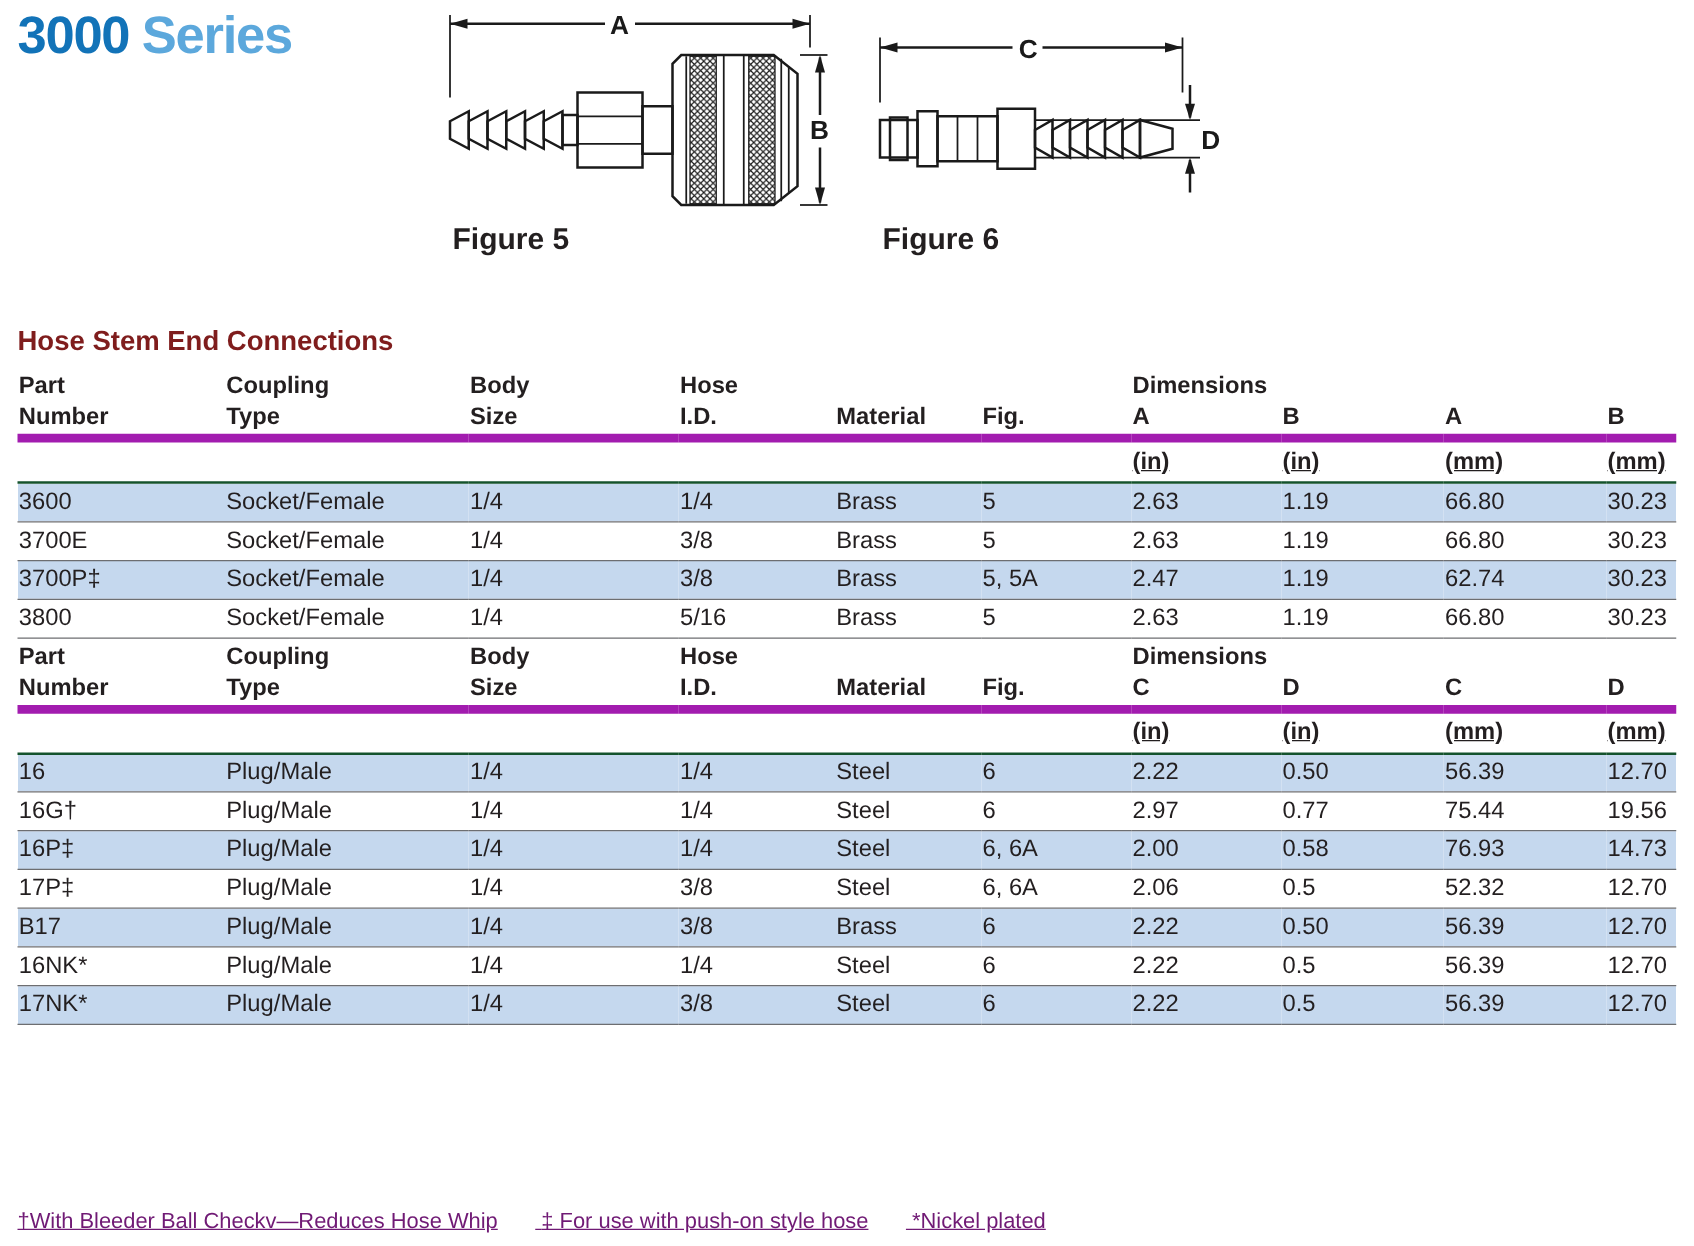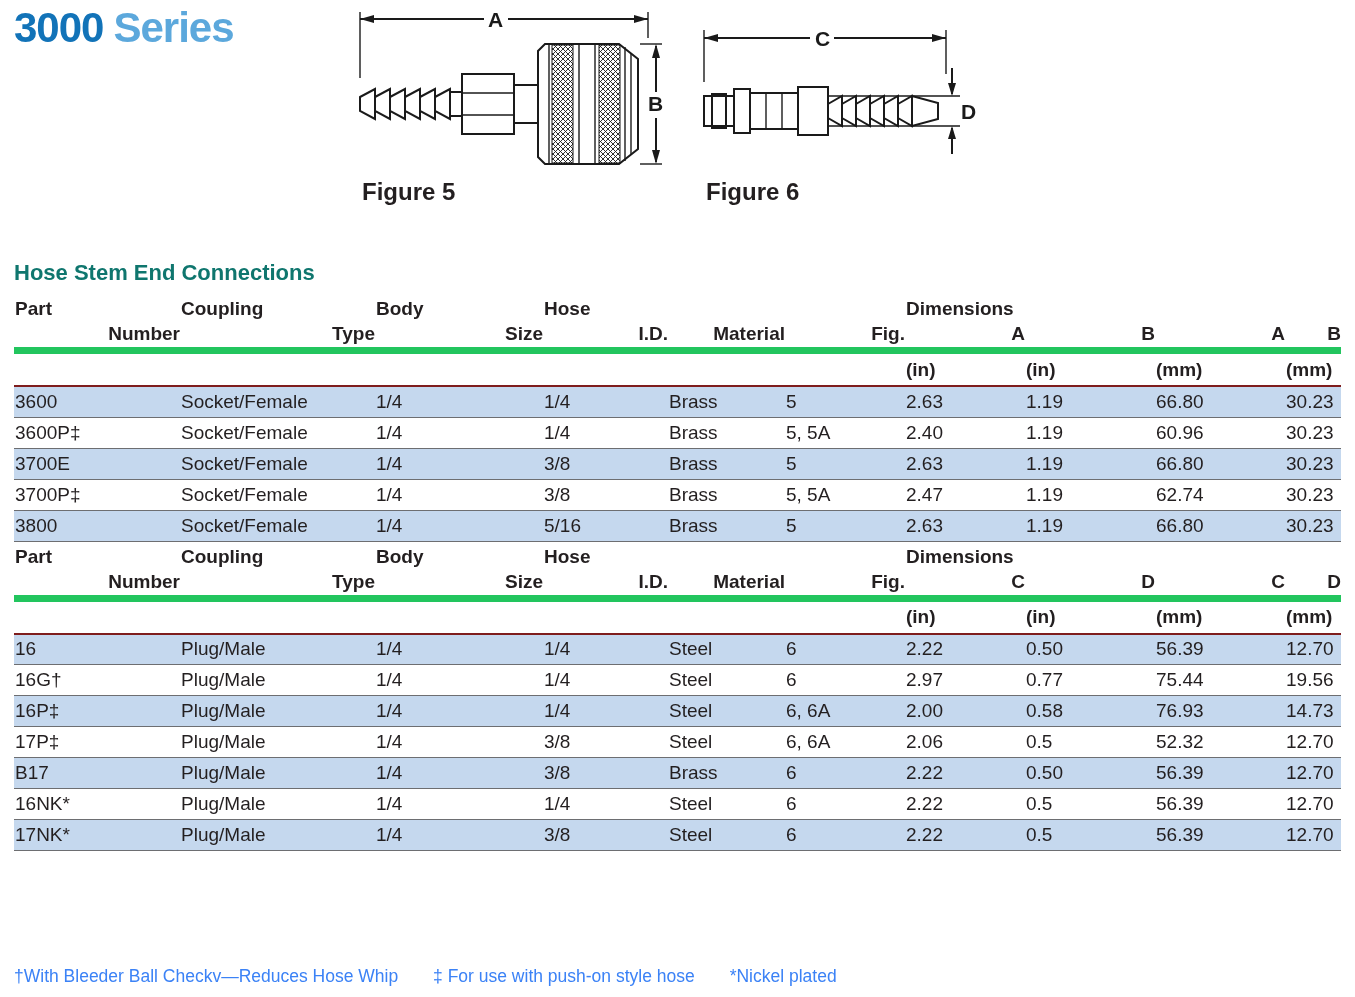--- a/index.html
+++ b/index.html
@@ -9,31 +9,31 @@
   }
   .title{position:absolute;left:14px;top:4px;font-size:42px;font-weight:bold;letter-spacing:-1px;}
   .title .t-primary{color:#1273b8;}
   .title .t-secondary{color:#5ca8dc;margin-left:10px;}
   .figure-svg{position:absolute;}
   .fig5{left:348px;top:4px;}
   .fig6{left:694px;top:22px;}
   .fig-caption{position:absolute;font-size:24px;font-weight:bold;color:#231f20;}
   .cap5{left:362px;top:178px;}
   .cap6{left:706px;top:178px;}
-  .section-heading{position:absolute;left:14px;top:260px;font-size:22px;font-weight:bold;color:#0f766e;}
+  .section-heading{position:absolute;left:14px;top:260px;font-size:22px;font-weight:bold;color:#7f1d1d;}
   .table-wrap{position:absolute;left:14px;top:294px;width:1327px;}
   table{width:100%;border-collapse:collapse;table-layout:fixed;}
   td{padding:0 0 0 1px;font-size:19px;white-space:nowrap;overflow:hidden;}
   .hdr td{font-weight:bold;vertical-align:bottom;height:25px;line-height:1.05;}
-  .hdr-b td{border-bottom:7px solid #22c55e;padding-bottom:3px;text-align:right;}
-  .units td{height:31px;font-weight:bold;border-bottom:2px solid #7f1d1d;vertical-align:middle;}
+  .hdr-b td{border-bottom:7px solid #a21caf;padding-bottom:3px;}
+  .units td{height:31px;font-weight:bold;border-bottom:2px solid #14532d;vertical-align:middle;text-decoration:underline;}
   tbody.data tr{height:31px;}
   tbody.data td{border-top:1px solid #6d6e71;border-bottom:1px solid #6d6e71;vertical-align:middle;}
   tbody.data tr:nth-child(odd){background:#c5d8ee;}
-  .footnotes{position:absolute;left:14px;top:966px;font-size:17.5px;color:#3b82f6;}
+  .footnotes{position:absolute;left:14px;top:966px;font-size:17.5px;color:#701a75;text-decoration:underline;}
   .footnotes .fn{margin-right:30px;}
   .footnotes .fn:last-child{margin-right:0;}
   svg text{font-family:"Liberation Sans",sans-serif;font-weight:bold;font-size:21px;fill:#1a1a1a;}
   svg .ln{stroke:#1a1a1a;stroke-width:2;fill:none;}
   svg .thin{stroke:#1a1a1a;stroke-width:1.4;fill:none;}
   svg .arr{fill:#1a1a1a;stroke:none;}
 </style>
 </head>
 <body>
 
@@ -196,32 +196,20 @@
       <td>1/4</td>
       <td>1/4</td>
       <td>Brass</td>
       <td>5</td>
       <td>2.63</td>
       <td>1.19</td>
       <td>66.80</td>
       <td>30.23</td>
     </tr>
           <tr>
-      <td>3600P‡</td>
-      <td>Socket/Female</td>
-      <td>1/4</td>
-      <td>1/4</td>
-      <td>Brass</td>
-      <td>5, 5A</td>
-      <td>2.40</td>
-      <td>1.19</td>
-      <td>60.96</td>
-      <td>30.23</td>
-    </tr>
-          <tr>
       <td>3700E</td>
       <td>Socket/Female</td>
       <td>1/4</td>
       <td>3/8</td>
       <td>Brass</td>
       <td>5</td>
       <td>2.63</td>
       <td>1.19</td>
       <td>66.80</td>
       <td>30.23</td>

